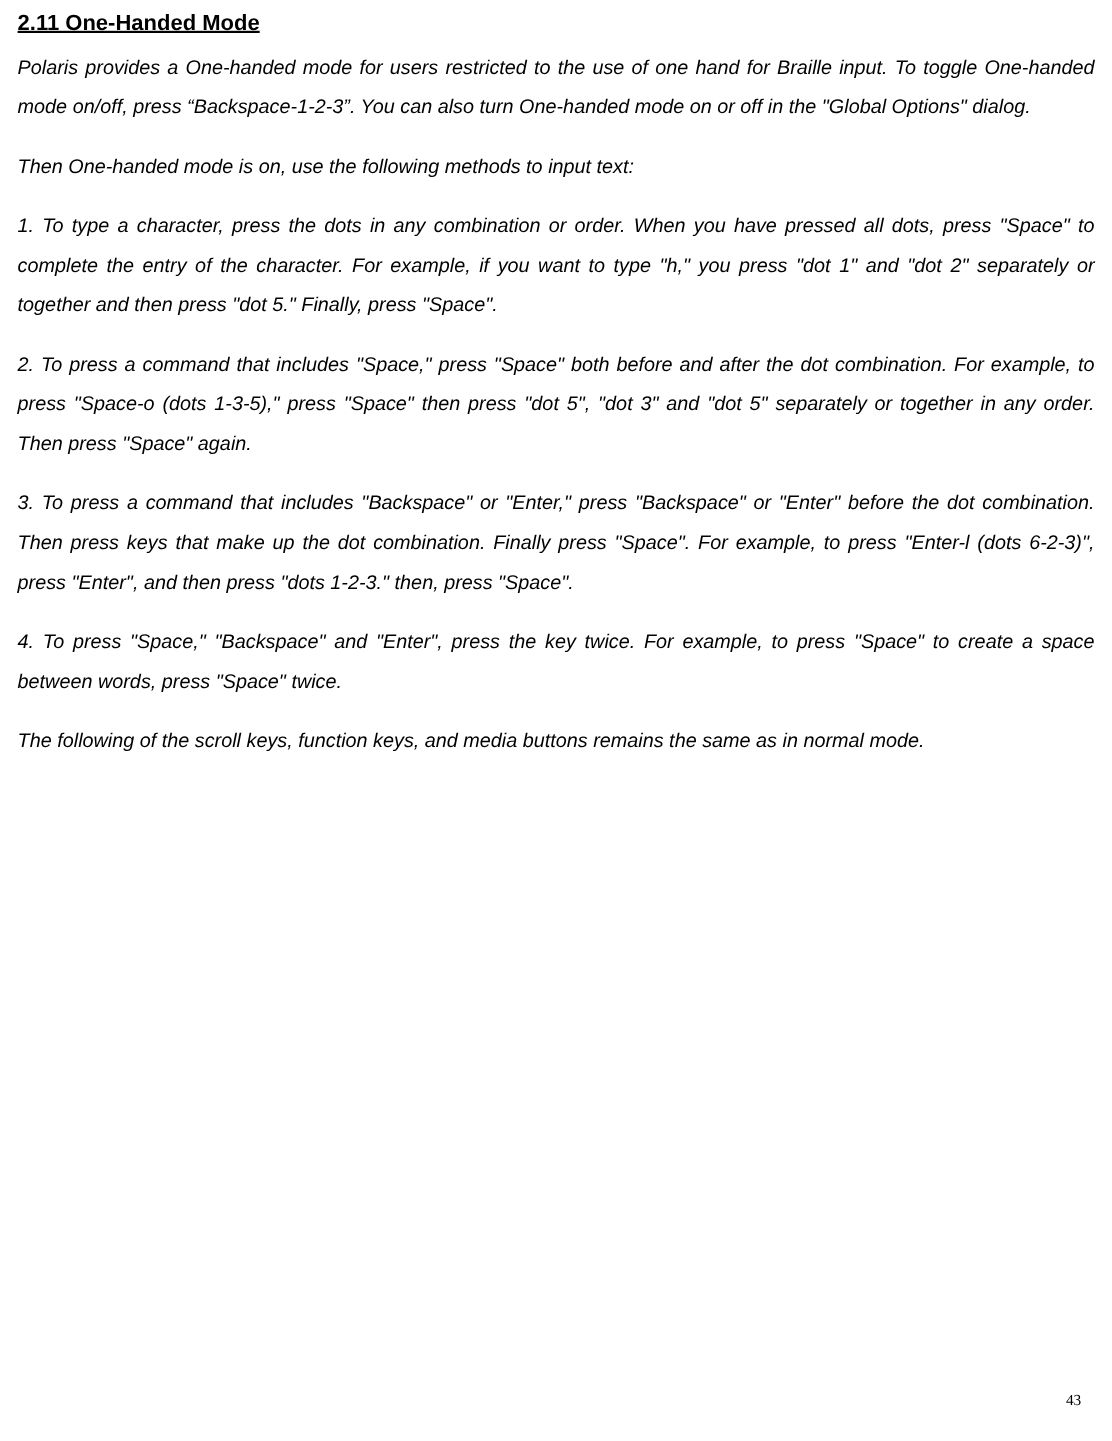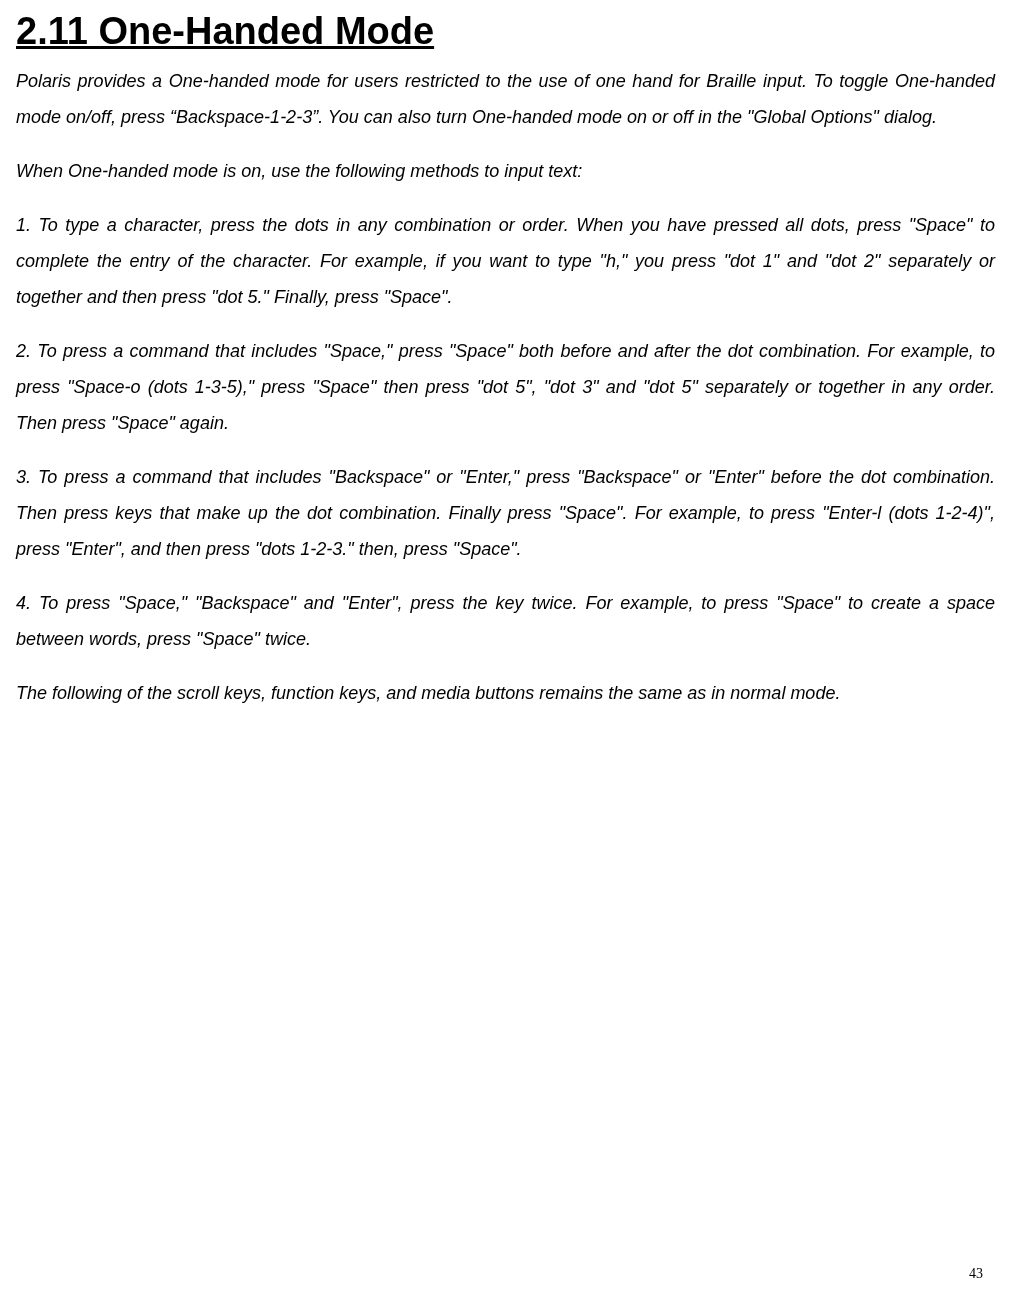--- a/index.html
+++ b/index.html
@@ -6,21 +6,21 @@
     body {
       width: 1011px;
       height: 1310px;
       background: #ffffff;
       font-family: Arial, Helvetica, sans-serif;
       color: #000000;
       padding: 10px 16px 20px 16px;
       position: relative;
     }
     .heading {
-      font-size: 38px;
+      font-size: 20px;
       font-weight: bold;
       text-decoration: underline;
       margin-bottom: 10px;
     }
     .para {
       font-size: 18px;
       line-height: 2.0;
       text-align: justify;
       margin-bottom: 18px;
       font-style: italic;
@@ -32,20 +32,20 @@
       font-size: 14px;
       font-family: "Times New Roman", Times, serif;
     }
   </style>
 </head>
 <body>
 
 <h2 class="heading">2.11 One-Handed Mode</h2>
 
 <p class="para">Polaris provides a One-handed mode for users restricted to the use of one hand for Braille input. To toggle One-handed mode on/off, press “Backspace-1-2-3”. You can also turn One-handed mode on or off in the "Global Options" dialog.</p>
-<p class="para">When One-handed mode is on, use the following methods to input text:</p>
+<p class="para">Then One-handed mode is on, use the following methods to input text:</p>
 <p class="para">1. To type a character, press the dots in any combination or order. When you have pressed all dots, press "Space" to complete the entry of the character. For example, if you want to type "h," you press "dot 1" and "dot 2" separately or together and then press "dot 5." Finally, press "Space".</p>
 <p class="para">2. To press a command that includes "Space," press "Space" both before and after the dot combination. For example, to press "Space-o (dots 1-3-5)," press "Space" then press "dot 5", "dot 3" and "dot 5" separately or together in any order. Then press "Space" again.</p>
-<p class="para">3. To press a command that includes "Backspace" or "Enter," press "Backspace" or "Enter" before the dot combination. Then press keys that make up the dot combination. Finally press "Space". For example, to press "Enter-l (dots 1-2-4)", press "Enter", and then press "dots 1-2-3." then, press "Space".</p>
+<p class="para">3. To press a command that includes "Backspace" or "Enter," press "Backspace" or "Enter" before the dot combination. Then press keys that make up the dot combination. Finally press "Space". For example, to press "Enter-l (dots 6-2-3)", press "Enter", and then press "dots 1-2-3." then, press "Space".</p>
 <p class="para">4. To press "Space," "Backspace" and "Enter", press the key twice. For example, to press "Space" to create a space between words, press "Space" twice.</p>
 <p class="para">The following of the scroll keys, function keys, and media buttons remains the same as in normal mode.</p>
 
 <div class="page-number">43</div>
 
 </body></html>

